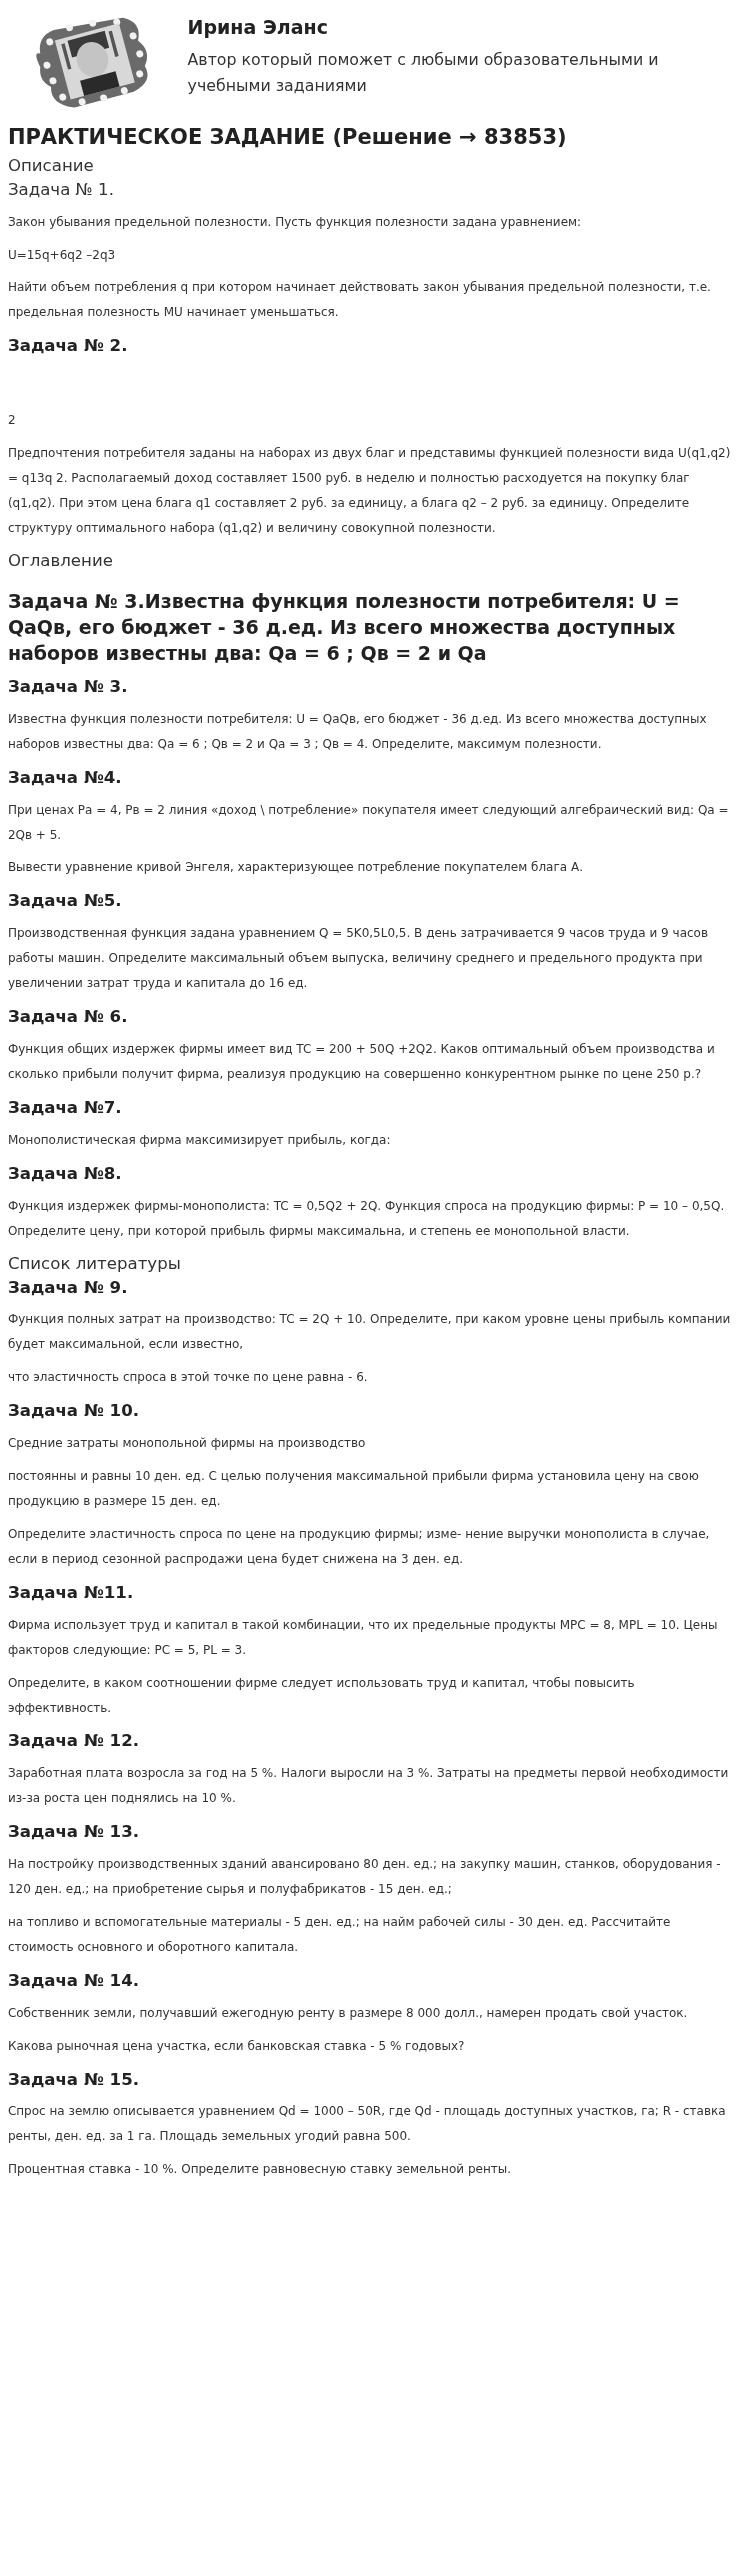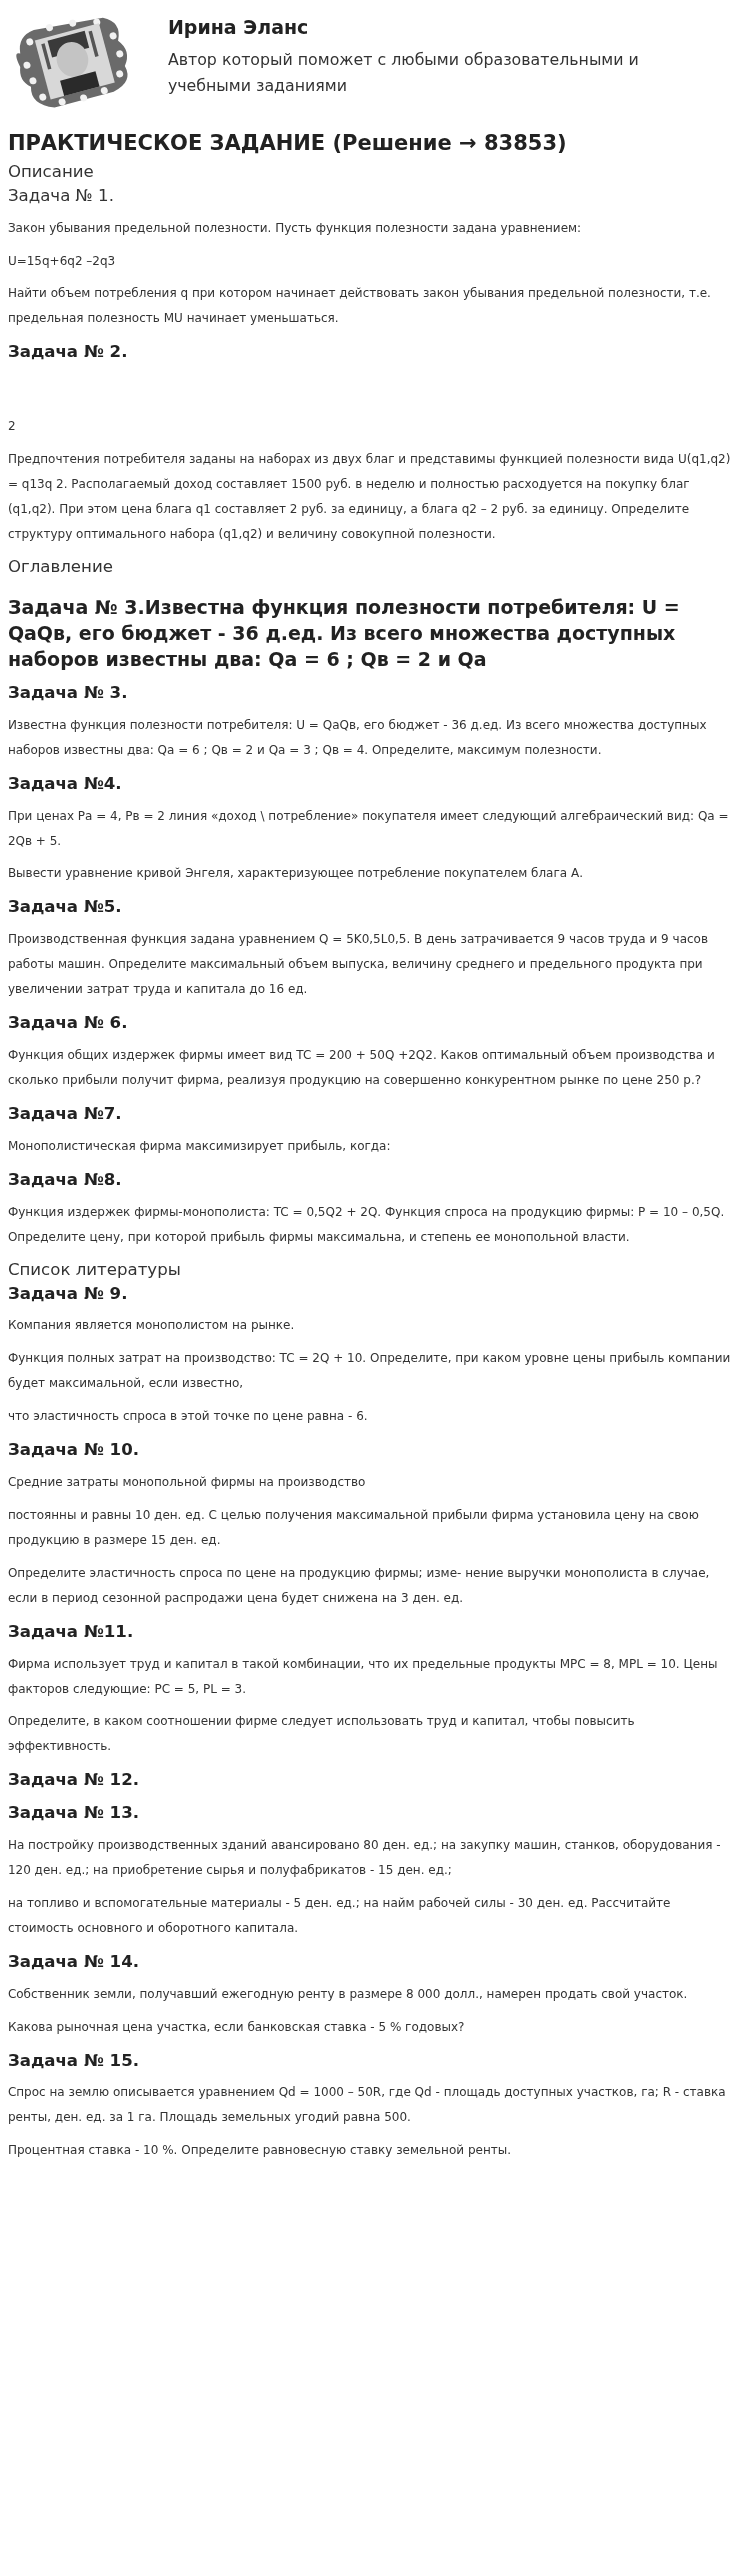--- a/index.html
+++ b/index.html
@@ -12,20 +12,21 @@
       font-size: 16.6px;
       line-height: 25px;
       padding: 0 8.8px 0 7.9px;
       position: relative;
     }
     .author {
       display: flex;
       align-items: flex-start;
       height: 121px;
       padding-top: 5.3px;
+      justify-content: center;
     }
     .avatar {
       width: 131px;
       height: 110px;
       flex: 0 0 131px;
       margin-right: 29px;
       position: relative;
     }
     .author-info { padding-top: 8.8px; }
     .author-name {
@@ -38,21 +39,21 @@
     .author-desc {
       font-size: 15.8px;
       line-height: 26px;
       color: #333333;
       max-width: 525px;
     }
     .doc-title {
       font-size: 21px;
       line-height: 30px;
       color: #222222;
-      margin-top: 7px;
+      margin-top: 1px;
       margin-bottom: 1.8px;
     }
     .section-label {
       font-size: 16.6px;
       line-height: 23px;
       color: #333333;
     }
     .task-plain {
       font-size: 16.6px;
       line-height: 25px;
@@ -171,40 +172,40 @@
 
   <section>
     <div class="task-head">Задача №8.</div>
     <p class="body">Функция издержек фирмы-монополиста: TC = 0,5Q2 + 2Q. Функция спроса на продукцию фирмы: P = 10 – 0,5Q. Определите цену, при которой прибыль фирмы максимальна, и степень ее монопольной власти.</p>
   </section>
 
   <div class="section-label">Список литературы</div>
 
   <section>
     <div class="task-head">Задача № 9.</div>
-    <p class="body">Компания является монополистом на рынке.</p>
     <p class="body">Функция полных затрат на производство: TC = 2Q + 10. Определите, при каком уровне цены прибыль компании будет максимальной, если известно,</p>
     <p class="body">что эластичность спроса в этой точке по цене равна - 6.</p>
   </section>
 
   <section>
     <div class="task-head">Задача № 10.</div>
     <p class="body">Средние затраты монопольной фирмы на производство</p>
     <p class="body">постоянны и равны 10 ден. ед. С целью получения максимальной прибыли фирма установила цену на свою продукцию в размере 15 ден. ед.</p>
     <p class="body">Определите эластичность спроса по цене на продукцию фирмы; изме- нение выручки монополиста в случае, если в период сезонной распродажи цена будет снижена на 3 ден. ед.</p>
   </section>
 
   <section>
     <div class="task-head">Задача №11.</div>
     <p class="body">Фирма использует труд и капитал в такой комбинации, что их предельные продукты MPC = 8, MPL = 10. Цены факторов следующие: PC = 5, PL = 3.</p>
     <p class="body">Определите, в каком соотношении фирме следует использовать труд и капитал, чтобы повысить эффективность.</p>
   </section>
 
   <section>
     <div class="task-head">Задача № 12.</div>
+    <p class="body">Заработная плата возросла за год на 5 %. Налоги выросли на 3 %. Затраты на предметы первой необходимости из-за роста цен поднялись на 10 %.</p>
   </section>
 
   <section>
     <div class="task-head">Задача № 13.</div>
     <p class="body">На постройку производственных зданий авансировано 80 ден. ед.; на закупку машин, станков, оборудования - 120 ден. ед.; на приобретение сырья и полуфабрикатов - 15 ден. ед.;</p>
     <p class="body">на топливо и вспомогательные материалы - 5 ден. ед.; на найм рабочей силы - 30 ден. ед. Рассчитайте стоимость основного и оборотного капитала.</p>
   </section>
 
   <section>
     <div class="task-head">Задача № 14.</div>

